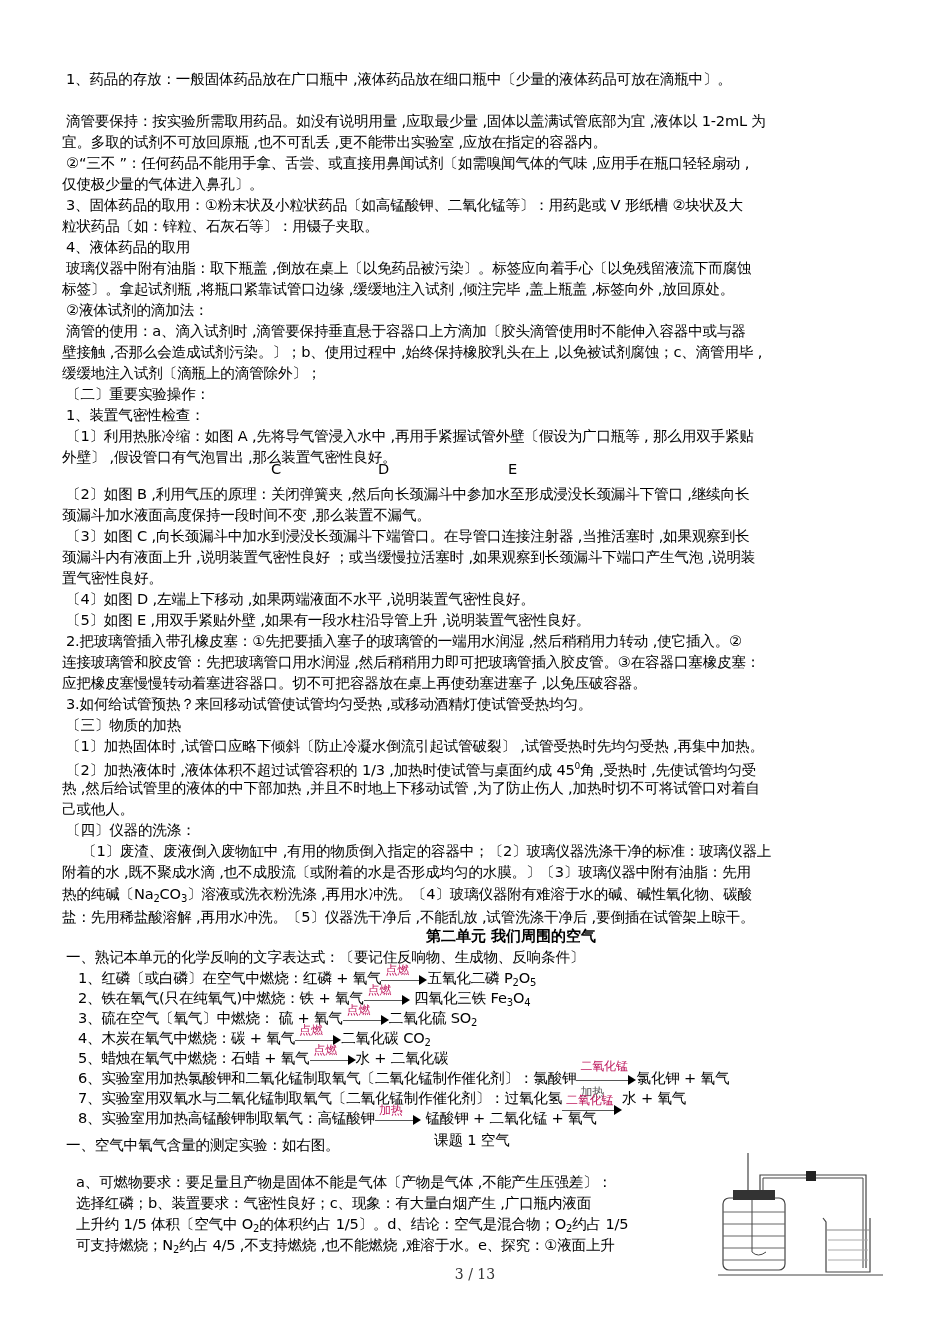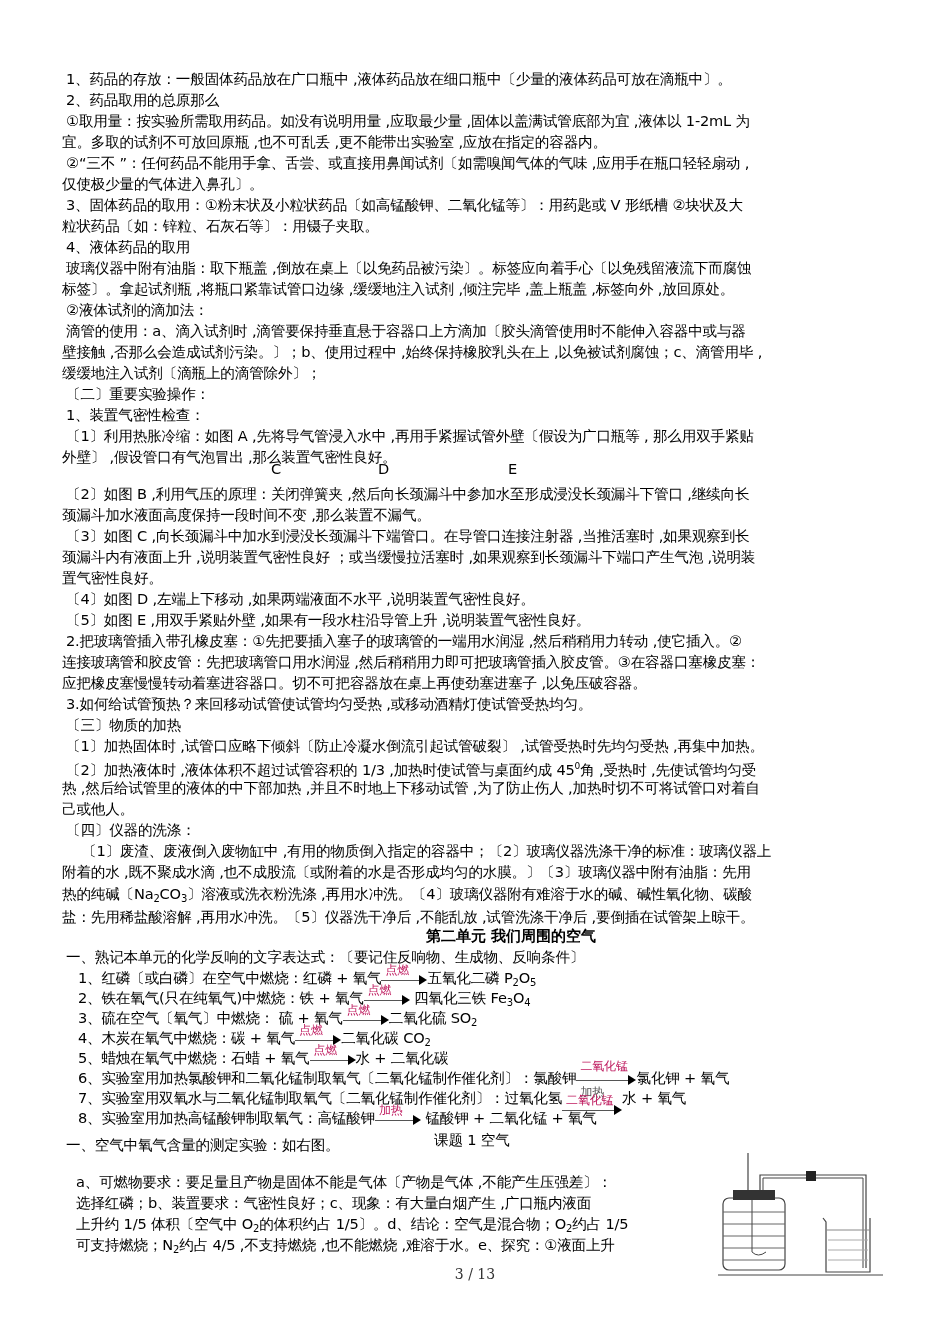--- a/index.html
+++ b/index.html
@@ -25,23 +25,22 @@
   .figlabels span { position:absolute; }
 </style>
 </head>
 <body>
 
 <div class="page">
 
   <div class="line" style="top:68px">
     <span>1、药品的存放：一般固体药品放在</span><span class="u">广口瓶</span><span>中 ,液体药品放在</span><span class="u">细口瓶</span><span>中〔少量的液体药品可放在</span><span class="u">滴瓶</span><span>中〕。</span>
   </div>
-  <div class="line" style="top:89px">2、药品取用的总原那么</div>
   <div class="line" style="top:110px">
-    <span>①取用量：按实验所需取用药品。如</span><span class="u">没有说明用量</span><span> ,应取</span><span class="u">最少量</span><span> ,</span><span class="u">固体</span><span>以</span><span class="u">盖满试管底部</span><span>为宜 ,</span><span class="u">液体</span><span>以 </span><span class="u">1-2mL</span><span> 为</span>
+    <span>滴管要保持：按实验所需取用药品。如</span><span class="u">没有说明用量</span><span> ,应取</span><span class="u">最少量</span><span> ,</span><span class="u">固体</span><span>以</span><span class="u">盖满试管底部</span><span>为宜 ,</span><span class="u">液体</span><span>以 </span><span class="u">1-2mL</span><span> 为</span>
   </div>
   <div class="line" style="top:131px;left:62px">
     <span>宜。多取的试剂不可放回原瓶 ,也不可乱丢 ,更不能带出实验室 ,应放在</span><span class="u">指定的容器内</span><span>。</span>
   </div>
   <div class="line" style="top:152px">
     <span>②“三不 ”：任何药品不能用手拿、舌尝、或直接用鼻闻试剂〔如需嗅闻气体的气味 ,应用手</span><span class="u">在瓶口轻轻扇动</span><span> ,</span>
   </div>
   <div class="line" style="top:173px;left:62px">仅使极少量的气体进入鼻孔〕。</div>
   <div class="line" style="top:194px">
     <span>3、固体药品的取用：①粉末状及小粒状药品〔如高锰酸钾、二氧化锰等〕：用</span><span class="u">药匙或 V 形纸槽</span><span>  ②块状及大</span>

